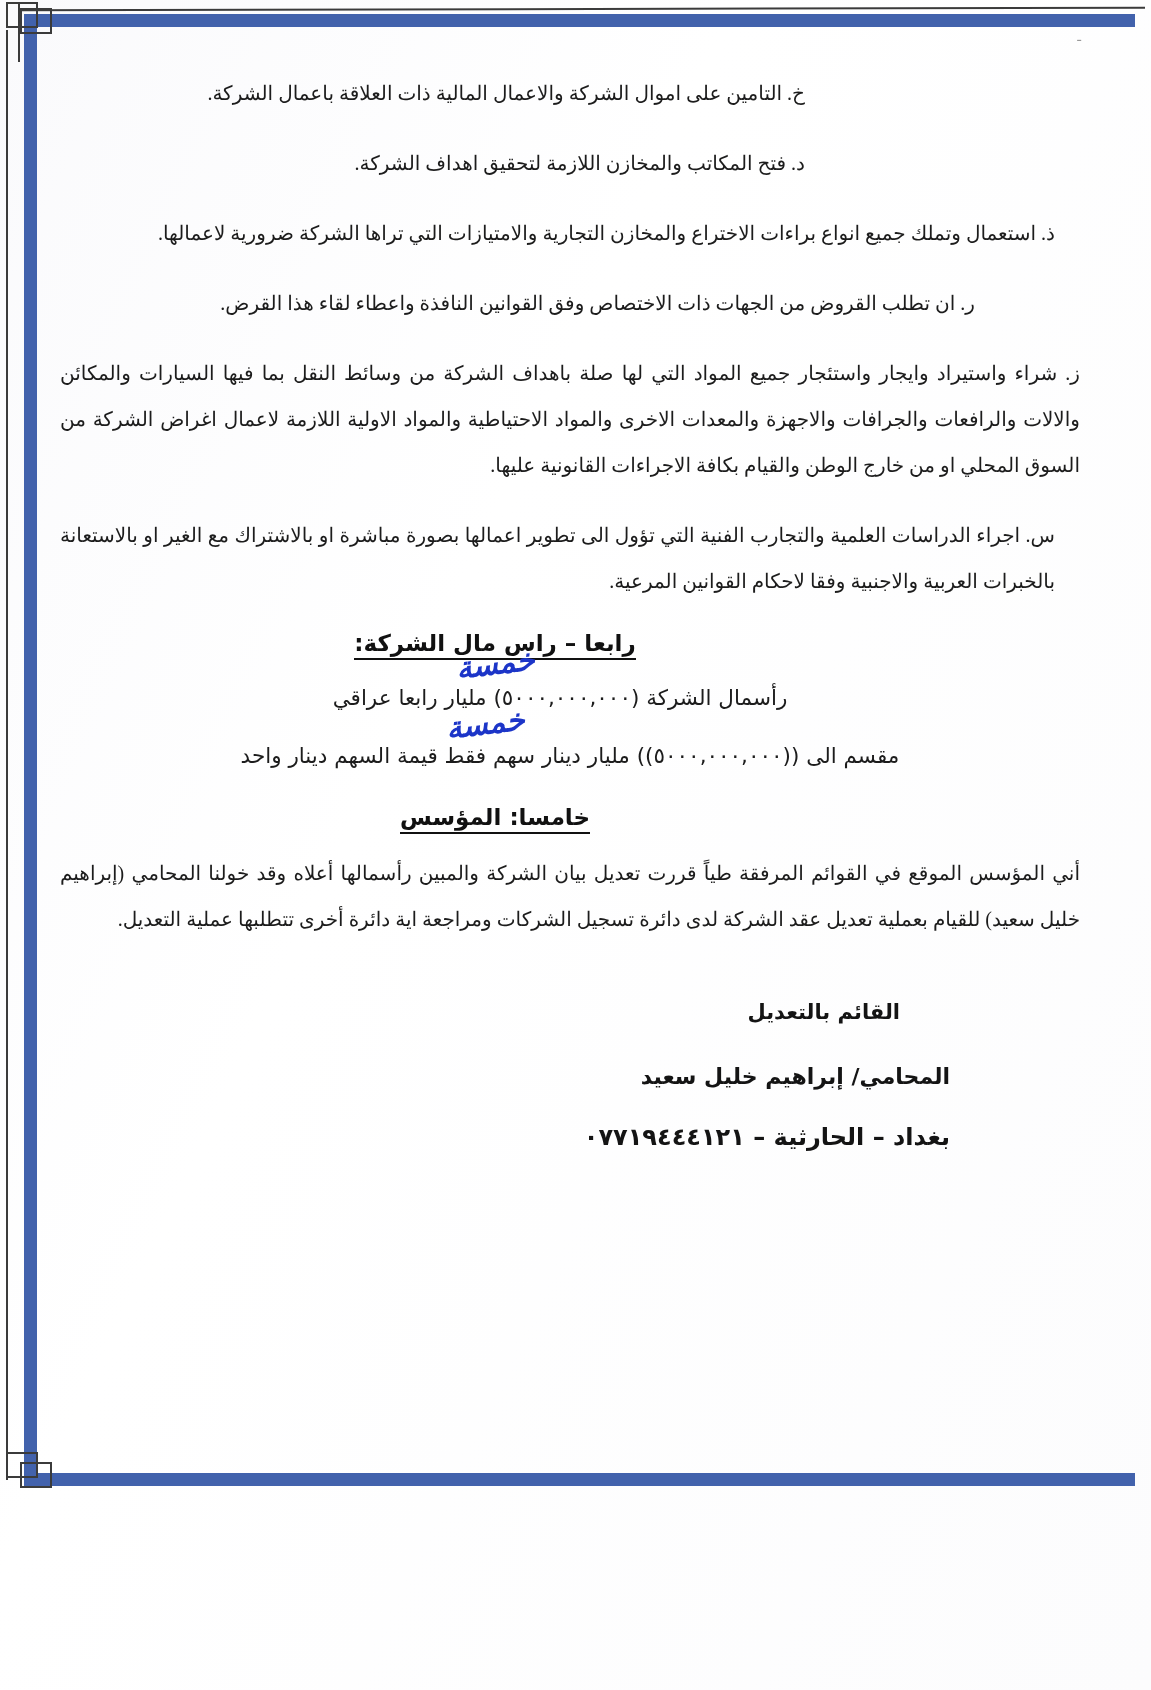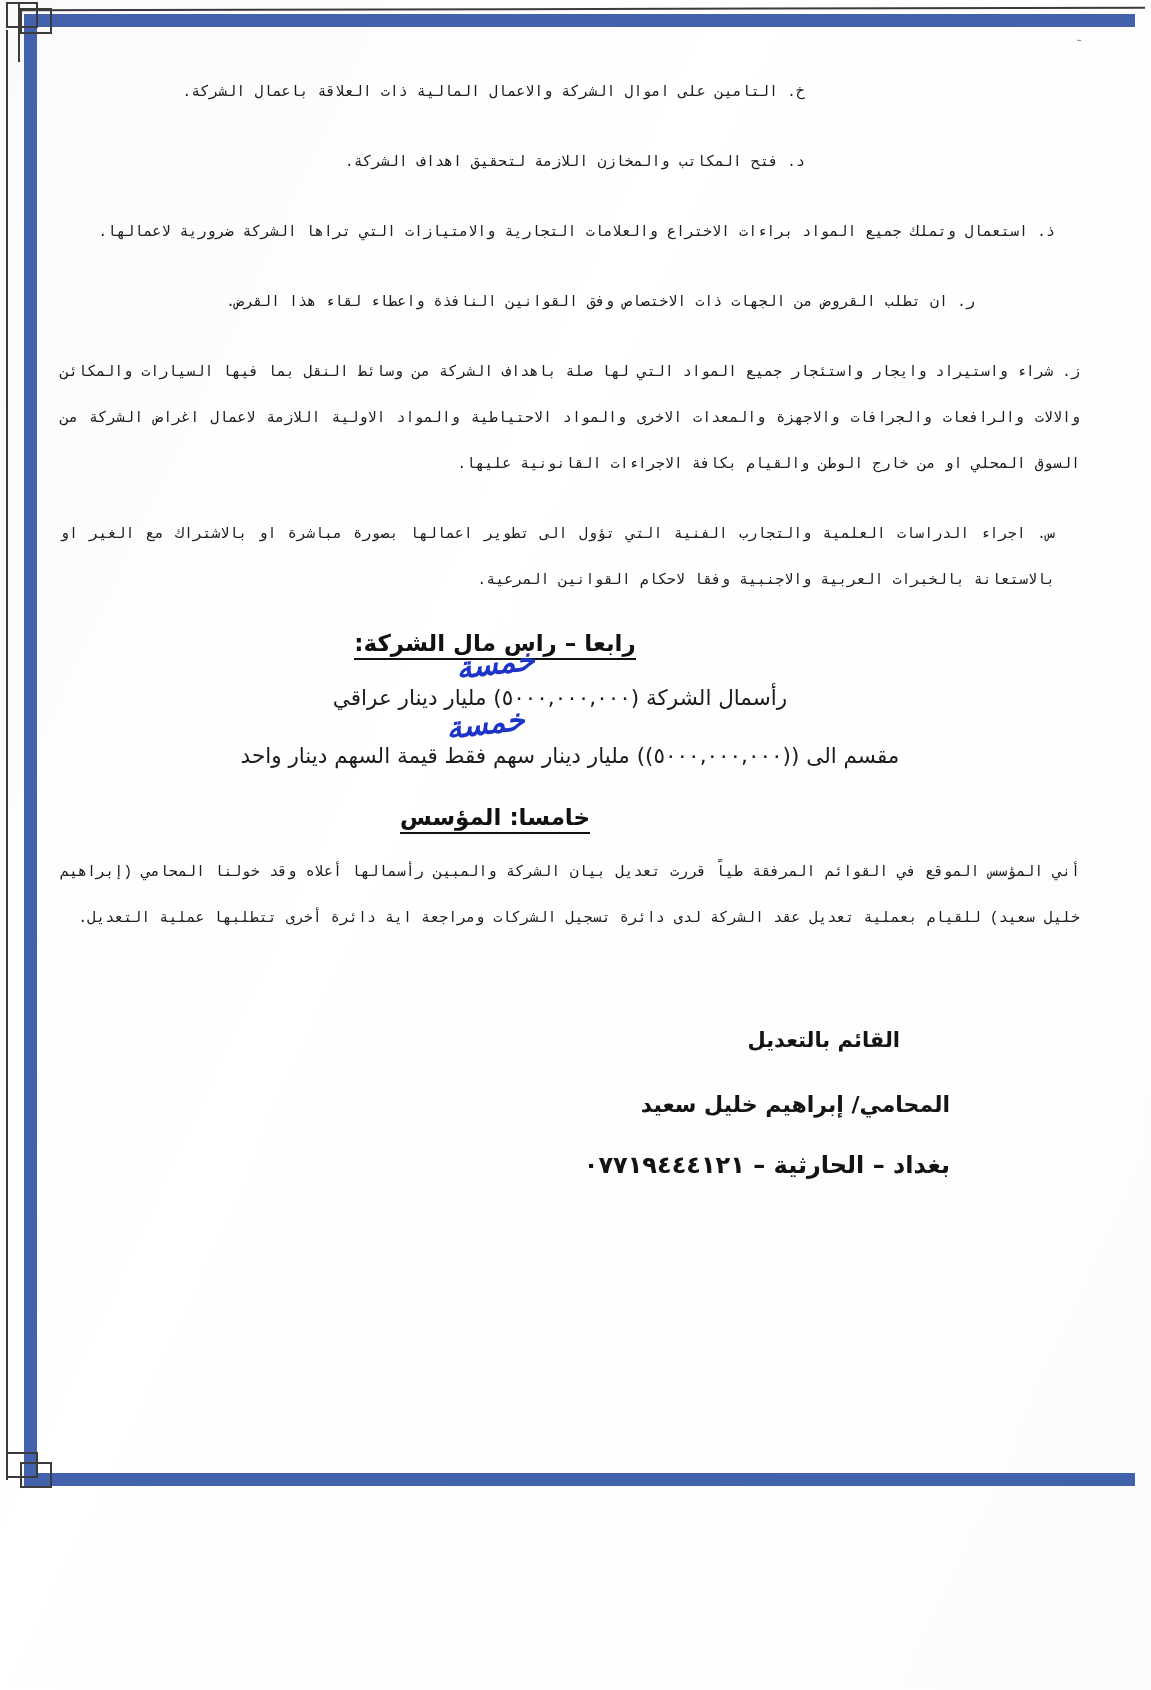--- a/index.html
+++ b/index.html
@@ -101,22 +101,22 @@
   #content {
     position: absolute;
     left: 60px;
     top: 70px;
     width: 1020px;
     direction: rtl;
     text-align: justify;
   }
 
   .para {
-    font-family: Liberation Mono, monospace;
-    font-size: 15px;
+    font-family: Liberation Serif, serif;
+    font-size: 20px;
     line-height: 46px;
     color: #1c1c1c;
     text-align: justify;
     text-justify: inter-word;
     margin: 0 0 24px 0;
     letter-spacing: 0px;
   }
 
   .para.short {
     text-align: right;
@@ -170,21 +170,21 @@
     transform: rotate(-7deg);
     pointer-events: none;
     user-select: none;
     white-space: nowrap;
   }
   #handwrite-1 { right: 545px; top: -34px; }
   #handwrite-2 { right: 555px; top: -32px; }
 
   
   #signature-block {
-    margin-top: 86px;
+    margin-top: 58px;
     direction: rtl;
     text-align: right;
     padding-right: 130px;
   }
   .sig-line {
     font-family: "DejaVu Sans", "Liberation Sans", sans-serif;
     color: #141414;
     direction: rtl;
   }
   #sig-role {
@@ -240,33 +240,33 @@
   <div class="corner-square" id="corner-bl-b"></div>
 
   <div id="scan-mark">ـ</div>
 
   <div id="content">
 
     <p class="para short pad-a">خ. التامين على اموال الشركة والاعمال المالية ذات العلاقة باعمال الشركة.</p>
 
     <p class="para short pad-a">د. فتح المكاتب والمخازن اللازمة لتحقيق اهداف الشركة.</p>
 
-    <p class="para pad-c">ذ. استعمال وتملك جميع المواد براءات الاختراع والعلامات التجارية والامتيازات التي تراها الشركة ضرورية لاعمالها.</p>
+    <p class="para pad-c">ذ. استعمال وتملك جميع انواع براءات الاختراع والمخازن التجارية والامتيازات التي تراها الشركة ضرورية لاعمالها.</p>
 
     <p class="para short pad-b">ر. ان تطلب القروض من الجهات ذات الاختصاص وفق القوانين النافذة واعطاء لقاء هذا القرض.</p>
 
     <p class="para pad-d">ز. شراء واستيراد وايجار واستئجار جميع المواد التي لها صلة باهداف الشركة من وسائط النقل بما فيها السيارات والمكائن والالات والرافعات والجرافات والاجهزة والمعدات الاخرى والمواد الاحتياطية والمواد الاولية اللازمة لاعمال اغراض الشركة من السوق المحلي او من خارج الوطن والقيام بكافة الاجراءات القانونية عليها.</p>
 
     <p class="para pad-c">س. اجراء الدراسات العلمية والتجارب الفنية التي تؤول الى تطوير اعمالها بصورة مباشرة او بالاشتراك مع الغير او بالاستعانة بالخبرات العربية والاجنبية وفقا لاحكام القوانين المرعية.</p>
 
     <div class="heading" id="heading-capital"><span class="hl">رابعا – راس مال الشركة:</span></div>
 
     <div class="capital-line" id="capital-line-1">
       <span class="handwrite" id="handwrite-1">خمسة</span>
-      <span>رأسمال الشركة (٥٠٠٠,٠٠٠,٠٠٠) مليار دينار عراقي</span>
+      <span>رأسمال الشركة (٥٠٠٠,٠٠٠,٠٠٠) مليار رابعا عراقي</span>
     </div>
 
     <div class="capital-line" id="capital-line-2">
       <span class="handwrite" id="handwrite-2">خمسة</span>
       <span>مقسم الى ((٥٠٠٠,٠٠٠,٠٠٠)) مليار دينار سهم فقط قيمة السهم دينار واحد</span>
     </div>
 
     <div class="heading" id="heading-founder"><span class="hl">خامسا: المؤسس</span></div>
 
     <p class="para pad-d">أني المؤسس الموقع في القوائم المرفقة طياً قررت تعديل بيان الشركة والمبين رأسمالها أعلاه وقد خولنا المحامي (إبراهيم خليل سعيد) للقيام بعملية تعديل عقد الشركة لدى دائرة تسجيل الشركات ومراجعة اية دائرة أخرى تتطلبها عملية التعديل.</p>

